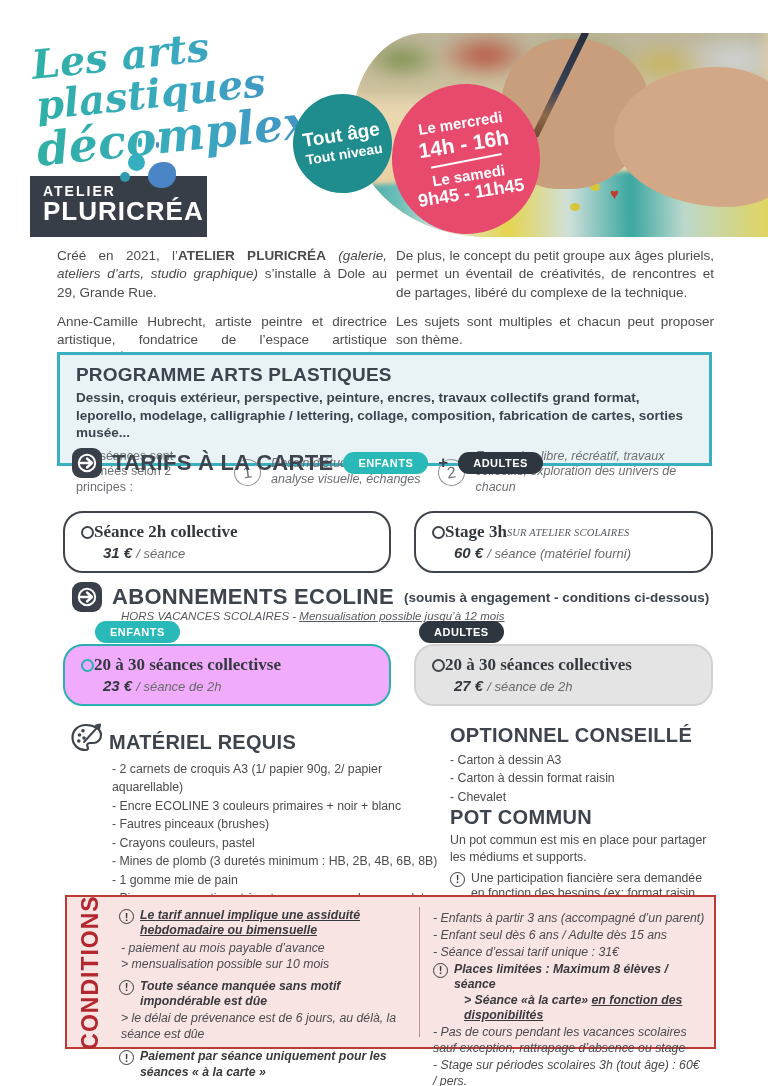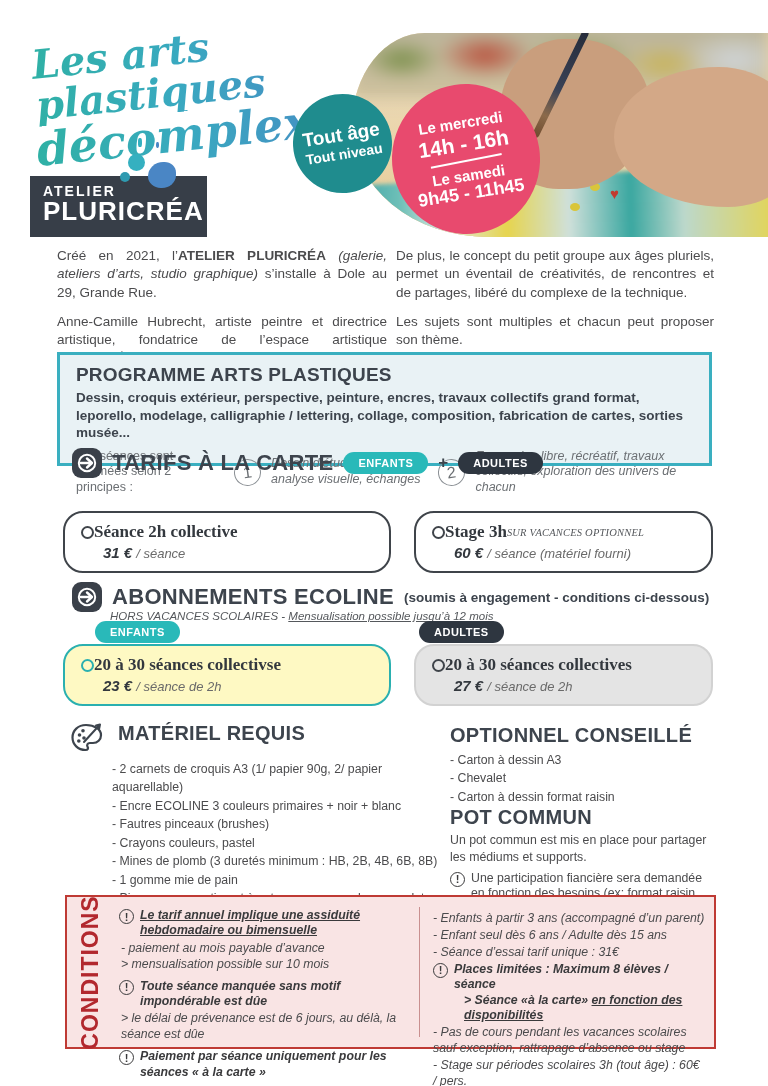--- a/index.html
+++ b/index.html
@@ -82,40 +82,40 @@
   .sec-head { position:absolute; display:flex; align-items:center; gap:10px; }
   .arrow-badge { flex:none; width:30px; height:30px; }
   .sec-title { font-size:22px; font-weight:bold; color:#3d444d; letter-spacing:0.3px; }
   .sec-suffix { font-size:13.5px; font-weight:bold; color:#3d444d; }
   .pill { display:inline-block; border-radius:14px; color:#fff; font-size:11px; font-weight:bold;
           padding:5px 15px; letter-spacing:0.5px; }
   .pill.teal { background:#29b9b9; }
   .pill.dark { background:#2e3640; }
   .plus-sign { font-size:17px; font-weight:bold; color:#3d444d; }
 
-  .abo-sub { position:absolute; left:110px; top:610px; font-size:11.5px; font-style:italic; color:#55585c; }
+  .abo-sub { position:absolute; left:121px; top:610px; font-size:11.5px; font-style:italic; color:#55585c; }
   .abo-sub .u { text-decoration:underline; }
 
   
   .card { position:absolute; height:62px; border-radius:20px; background:#fff; border:2px solid #3f444a;
           padding:9px 14px 0 16px; }
   .card-line1 { display:flex; align-items:center; gap:0;font-family:Liberation Serif, serif; }
   .radio { flex:none; width:13px; height:13px; border:2.5px solid #3f444a; border-radius:50%; }
   .radio.teal { border-color:#2ab0b0; }
   .card-title { font-size:17px; font-weight:bold; color:#33383e; white-space:nowrap; }
   .card-sub { font-size:10.5px; font-style:italic; color:#55585c; letter-spacing:0.2px; }
   .card-line2 { margin-left:22px; margin-top:2px; font-size:13px; font-style:italic; color:#6a6a6a; }
   .card-price { font-size:15px; font-weight:bold; font-style:italic; color:#33383e; margin-right:4px; }
-  .card.c-en2 { border-color:#2ab0b0; border-width:2.5px; background:#fef9c3; }
+  .card.c-en2 { border-color:#2ab0b0; border-width:2.5px; background:#f0abfc; }
   .card.c-ad2 { border-color:#d2d2d2; background:#e4e4e4; }
   .pill-float { position:absolute; z-index:2; }
 
   
   .materiel { position:absolute; left:70px; top:722px; width:370px; }
-  .mat-head { display:flex; align-items:flex-start; gap:14px; }
+  .mat-head { display:flex; align-items:flex-end; gap:5px; }
   .mat-head h2, .opt h2 { font-size:20px; font-weight:bold; color:#3d444d; letter-spacing:0.3px; }
   .mat-list { margin-left:42px; margin-top:6px; font-size:12.3px; line-height:1.5; color:#4b4b4d; list-style:none; }
   .opt { position:absolute; left:450px; top:724px; width:266px; }
   .opt-list { margin-top:4px; font-size:12.3px; line-height:1.5; color:#4b4b4d; list-style:none; }
   .opt h2.pc { margin-top:0; }
   .pc-body { margin-top:3px; font-size:12.3px; line-height:1.35; color:#4b4b4d; }
   .pc-note { display:flex; gap:6px; margin-top:5px; font-size:12.3px; line-height:1.3; color:#4b4b4d; }
   .excl { flex:none; width:15px; height:15px; border:1.6px solid #3a3a3c; border-radius:50%; color:#3a3a3c;
           font-size:11px; font-weight:bold; display:flex; align-items:center; justify-content:center; margin-top:1px; }
 
@@ -225,21 +225,21 @@
       <span class="card-title">Séance 2h collective</span>
     </div>
     <div class="card-line2">
       <span class="card-price">31 €</span><span>/ séance</span>
     </div>
   </div>
   <div class="card" style="left:414px; top:511px; width:299px;">
     <div class="card-line1">
       <span class="radio"></span>
       <span class="card-title">Stage 3h</span>
-      <span class="card-sub">SUR VACANCES OPTIONNEL</span>
+      <span class="card-sub">SUR ATELIER SCOLAIRES</span>
     </div>
     <div class="card-line2">
       <span class="card-price">60 €</span><span>/ séance (matériel fourni)</span>
     </div>
   </div>
 
   <div class="sec-head" style="left:72px; top:582px;">
     <svg class="arrow-badge" viewBox="0 0 30 30">
       <rect width="30" height="30" rx="9" fill="#3a4049"></rect>
       <circle cx="15" cy="15" r="8.2" fill="none" stroke="#fff" stroke-width="2"></circle>
@@ -295,22 +295,22 @@
       <li>- 1 gomme mie de pain</li>
       <li>- Pinceaux : assortiment à votre convenance brosses plates + pinceaux ronds + Acrylique (5 couleurs)</li>
       <li>- Colle forte, ciseaux</li>
     </ul>
   </div>
 
   <div class="opt">
     <h2>OPTIONNEL CONSEILLÉ</h2>
     <ul class="opt-list">
       <li>- Carton à dessin A3</li>
+      <li>- Carton à dessin format raisin</li>
       <li>- Chevalet</li>
-      <li>- Carton à dessin format raisin</li>
     </ul>
     <h2 class="pc">POT COMMUN</h2>
     <div class="pc-body">Un pot commun est mis en place pour partager les médiums et supports.</div>
     <div class="pc-note">
       <span class="excl">!</span>
       <span>Une participation fiancière sera demandée en fonction des besoins (ex: format raisin, argile...)</span>
     </div>
   </div>
 
   <div class="conditions">

